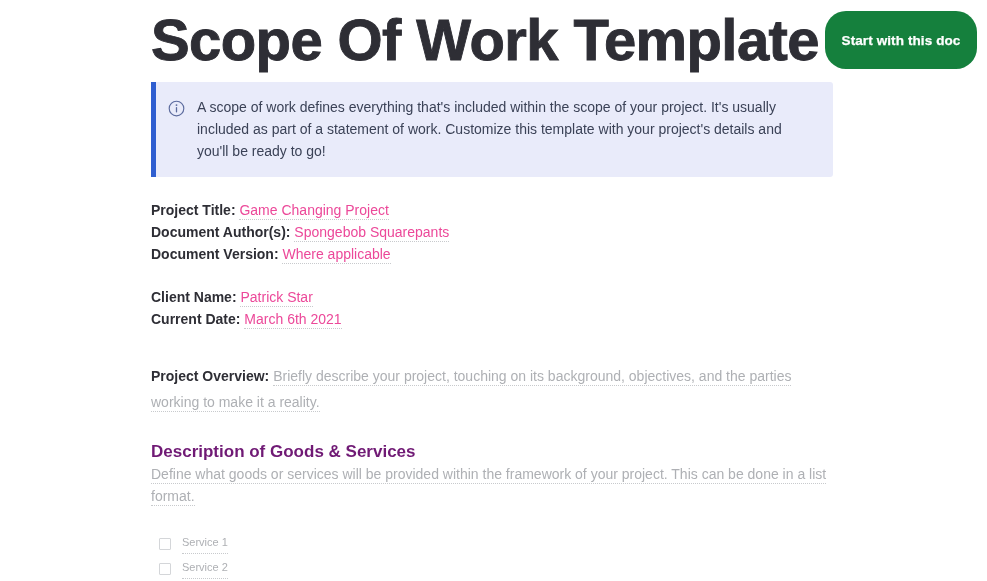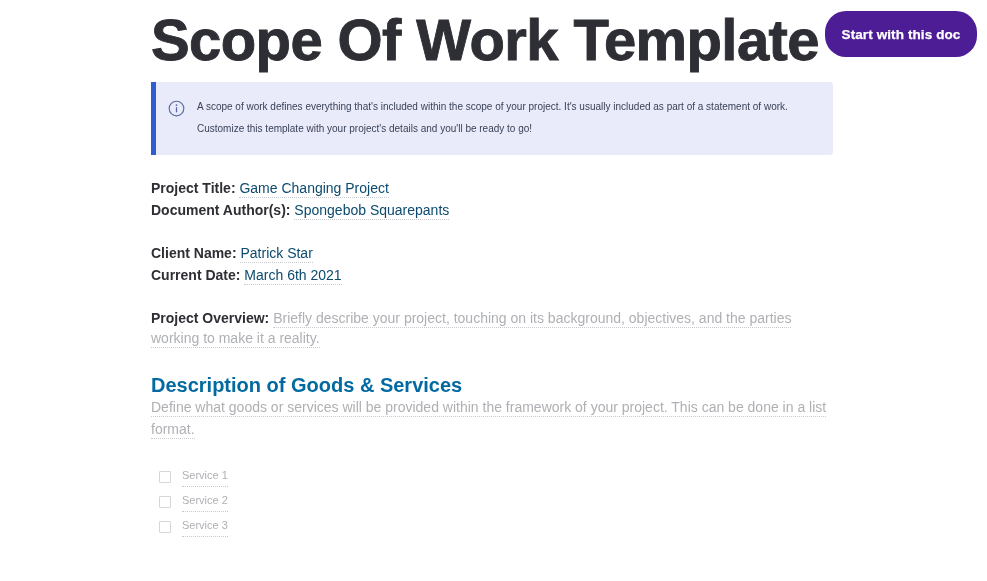--- a/index.html
+++ b/index.html
@@ -41,24 +41,24 @@
     line-height: 58px;
     white-space: nowrap;
     -webkit-text-stroke: 0.9px #2e2e35;
   }
 
   .start-doc-button {
     position: absolute;
     left: 825px;
     top: 11px;
     width: 152px;
-    height: 46px;
+    height: 58px;
     border: none;
     border-radius: 21px;
-    background: #4c1d95;
+    background: #15803d;
     color: #ffffff;
     font-family: "Liberation Sans", sans-serif;
     font-size: 13.5px;
     font-weight: 700;
     letter-spacing: 0.1px;
     cursor: pointer;
     padding: 0;
     -webkit-text-stroke: 0.25px #ffffff;
   }
 
@@ -83,21 +83,21 @@
   }
   .callout-icon {
     flex: 0 0 auto;
     width: 17px;
     height: 17px;
     margin-top: 4px;
     margin-right: 12px;
   }
   .callout-icon svg { display: block; }
   .callout-text {
-    font-size: 10px;
+    font-size: 14px;
     line-height: 22px;
     color: #3b4257;
     margin: 0;
   }
 
   
   .field-group {
     margin-top: 22px;
   }
   .field-group.tight { margin-top: 21px; }
@@ -106,48 +106,48 @@
     font-size: 14px;
     line-height: 22px;
     color: #2e2e35;
     margin: 0;
   }
   .field-label {
     font-weight: 700;
     color: #2e2e35;
   }
   .field-value {
-    color: #0c4a6e;
+    color: #ec4899;
     border-bottom: 1px dotted #c8cacd;
     padding-bottom: 1px;
     text-align: center;
   }
 
   
   .para-block {
-    margin-top: 22px;
-    font-size: 14px;
-    line-height: 20px;
+    margin-top: 33px;
+    font-size: 14px;
+    line-height: 26px;
     color: #2e2e35;
   }
   .para-placeholder {
     color: #aeb0b4;
     border-bottom: 1px dotted #c8cacd;
     padding-bottom: 1px;
     box-decoration-break: clone;
     -webkit-box-decoration-break: clone;
   }
 
   
   .section-heading {
     margin: 26px 0 0 0;
-    font-size: 20px;
-    line-height: 22px;
-    font-weight: 700;
-    color: #0369a1;
+    font-size: 17px;
+    line-height: 22px;
+    font-weight: 700;
+    color: #701a75;
   }
   .section-body {
     margin: 0;
     font-size: 14px;
     line-height: 22px;
   }
 
   
   .checklist {
     margin: 24px 0 0 0;
@@ -203,20 +203,24 @@
     </div>
 
     <div class="field-group">
       <p class="field-line">
         <span class="field-label">Project Title:</span>
         <span class="field-value">Game Changing Project</span>
       </p>
       <p class="field-line">
         <span class="field-label">Document Author(s):</span>
         <span class="field-value">Spongebob Squarepants</span>
+      </p>
+      <p class="field-line">
+        <span class="field-label">Document Version:</span>
+        <span class="field-value">Where applicable</span>
       </p>
     </div>
 
     <div class="field-group tight">
       <p class="field-line">
         <span class="field-label">Client Name:</span>
         <span class="field-value">Patrick Star</span>
       </p>
       <p class="field-line">
         <span class="field-label">Current Date:</span>

